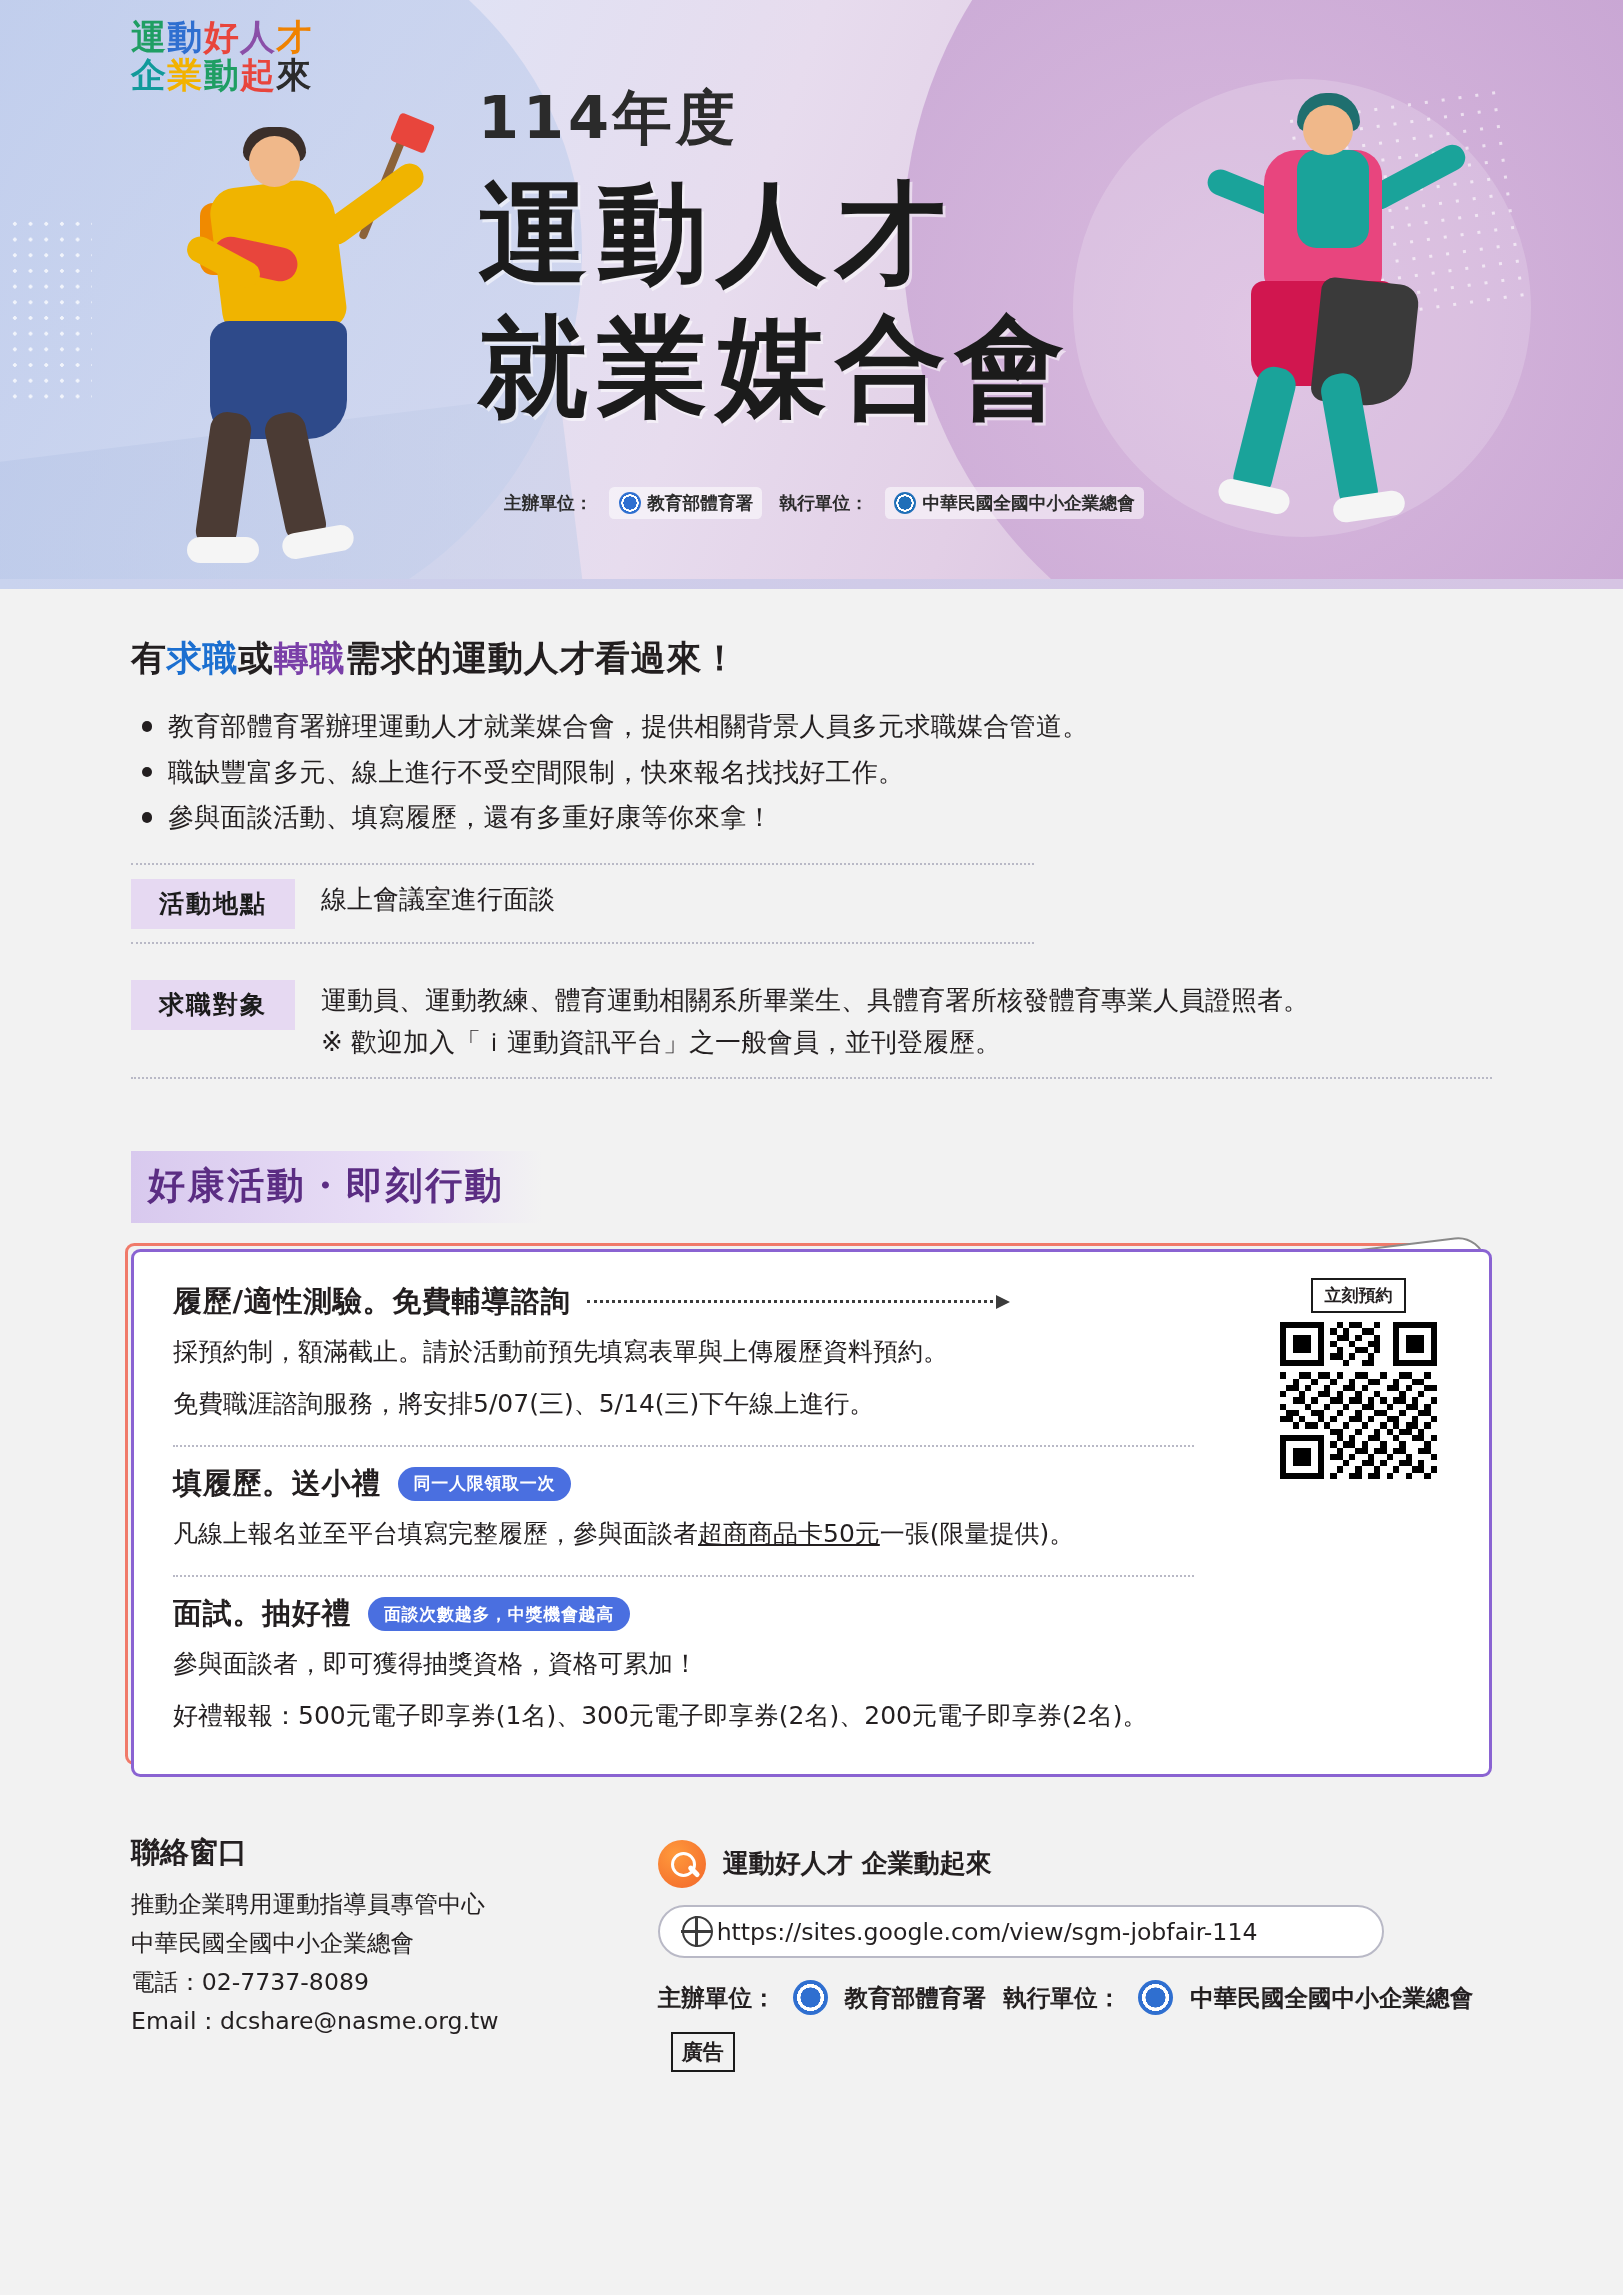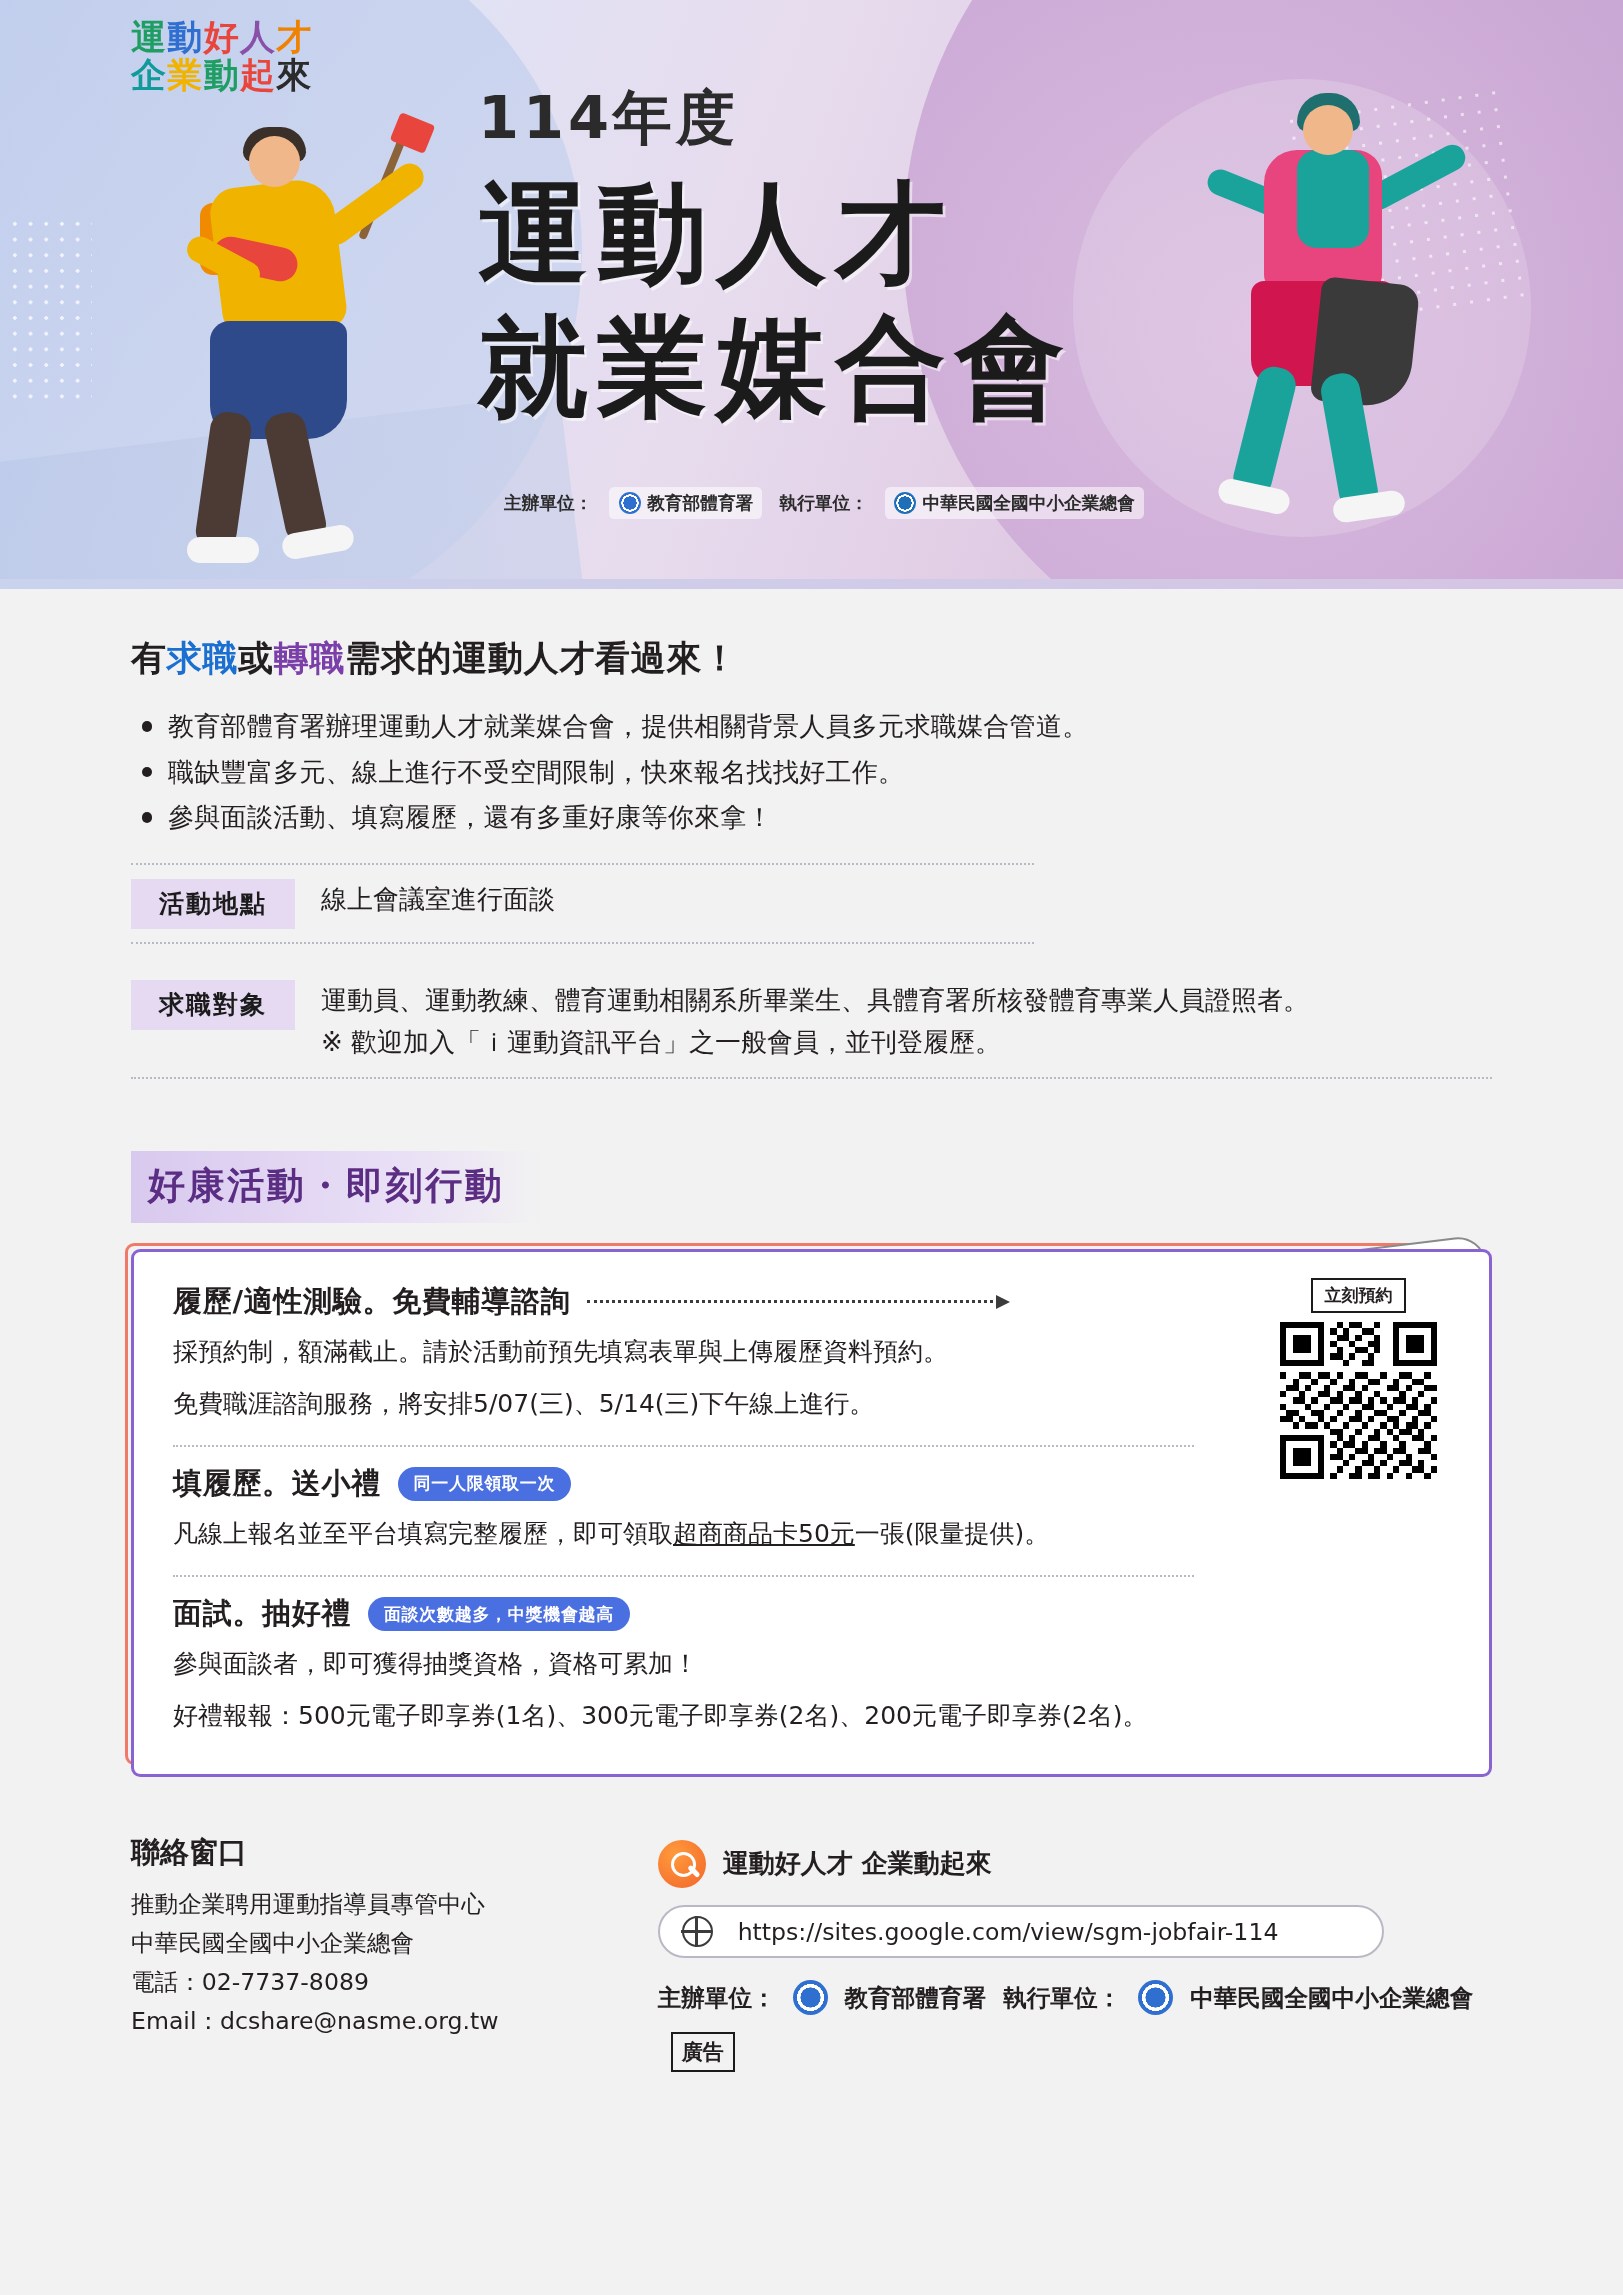--- a/index.html
+++ b/index.html
@@ -276,21 +276,21 @@
   .orange-circle::after{
     content:""; position:absolute; left:13px; top:11.8px; width:19.6px;height:19.6px;
     border:3.9px solid #fff; border-radius:50%;
   }
   .orange-circle::before{
     content:""; position:absolute; left:29px; top:29px; width:14.4px;height:4.6px;
     background:#fff; border-radius:2.6px; transform:rotate(45deg);
   }
   .f-brandrow .txt{ font-size:26px; font-weight:bold; }
   .urlbar{
-    margin-top:17px; display:flex; align-items:center; gap:25px;
+    margin-top:17px; display:flex; align-items:center; gap:4px;
     border:2.6px solid #b9b9c6; border-radius:33px;
     padding:9.2px 22px; width:726px; background:#fff;
   }
   .globe{
     width:31px;height:31px;border-radius:50%;border:2.6px solid #3b3b3b;
     position:relative; flex:0 0 auto;
   }
   .globe::before{content:"";position:absolute;left:11.8px;top:-2.6px;width:2.6px;height:31px;background:#3b3b3b;}
   .globe::after{content:"";position:absolute;left:-2.6px;top:11.8px;width:31px;height:2.6px;background:#3b3b3b;}
   .urlbar .u{ font-size:23.6px; }
@@ -1047,21 +1047,21 @@
     </div>
 
     <div class="b-divider" style="width:1021px;"></div>
 
     <div class="b-item">
       <div class="b-title">
         <span>填履歷。送小禮</span>
         <span class="pill">同一人限領取一次</span>
       </div>
       <div class="b-text">
-        <span>凡線上報名並至平台填寫完整履歷，即可領取</span><u>超商商品卡50元</u><span>一張(限量提供)。</span>
+        <span>凡線上報名並至平台填寫完整履歷，參與面談者</span><u>超商商品卡50元</u><span>一張(限量提供)。</span>
       </div>
     </div>
 
     <div class="b-divider" style="width:1021px;"></div>
 
     <div class="b-item">
       <div class="b-title">
         <span>面試。抽好禮</span>
         <span class="pill">面談次數越多，中獎機會越高</span>
       </div>

